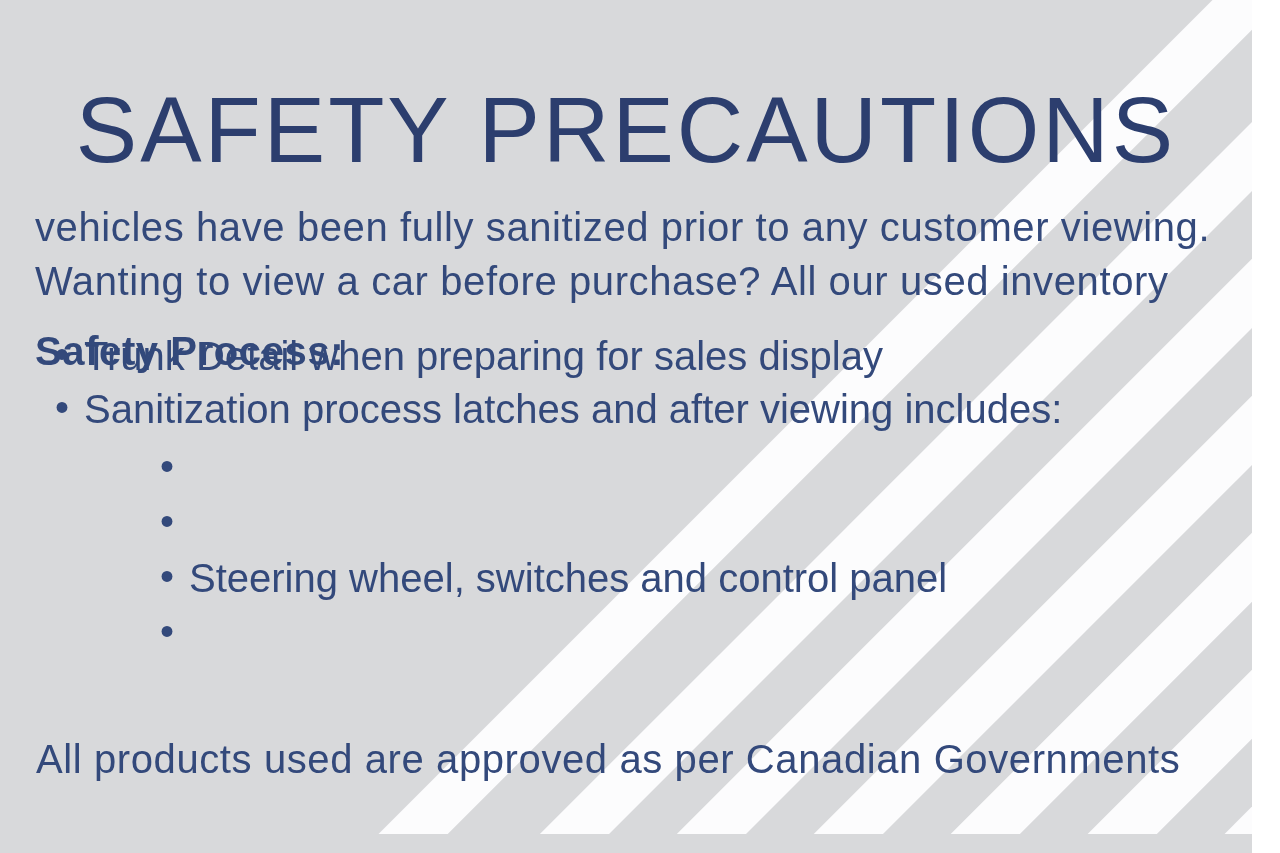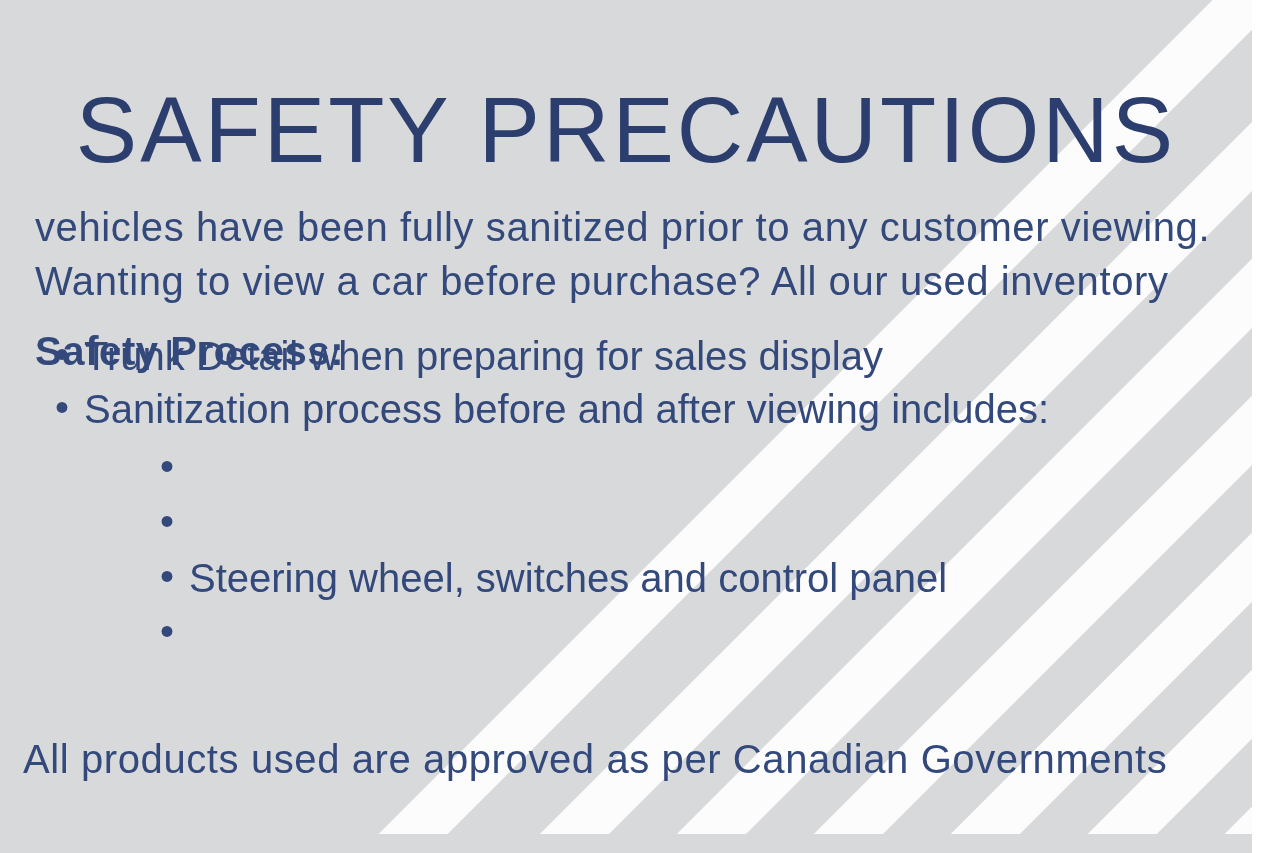--- a/index.html
+++ b/index.html
@@ -35,21 +35,21 @@
     position:absolute;left:55px;top:330px;
     font-size:40px;line-height:53px;
     white-space:nowrap;
   }
   .sublist{
     position:absolute;left:160px;top:441px;
     font-size:40px;line-height:55px;
     white-space:nowrap;
   }
   .footer{
-    position:absolute;left:23px;top:692px;
+    position:absolute;left:36px;top:692px;
     font-size:40px;line-height:54px;letter-spacing:0.6px;
     white-space:nowrap;
   }
   .line{display:block;}
   .li{display:flex;align-items:baseline;}
   .blt{display:inline-block;margin-right:15px;transform:translateY(-2px);}
 </style>
 </head>
 <body>
 
@@ -79,21 +79,21 @@
 
     <p class="sp-heading">Safety Process:</p>
 
     <div class="list">
       <div class="li">
         <span class="blt">•</span>
         <span>Trunk Detail when preparing for sales display</span>
       </div>
       <div class="li">
         <span class="blt">•</span>
-        <span>Sanitization process before and after viewing includes:</span>
+        <span>Sanitization process latches and after viewing includes:</span>
       </div>
     </div>
 
     <div class="sublist">
       <div class="li">
         <span class="blt">•</span>
       </div>
       <div class="li">
         <span class="blt">•</span>
       </div>

